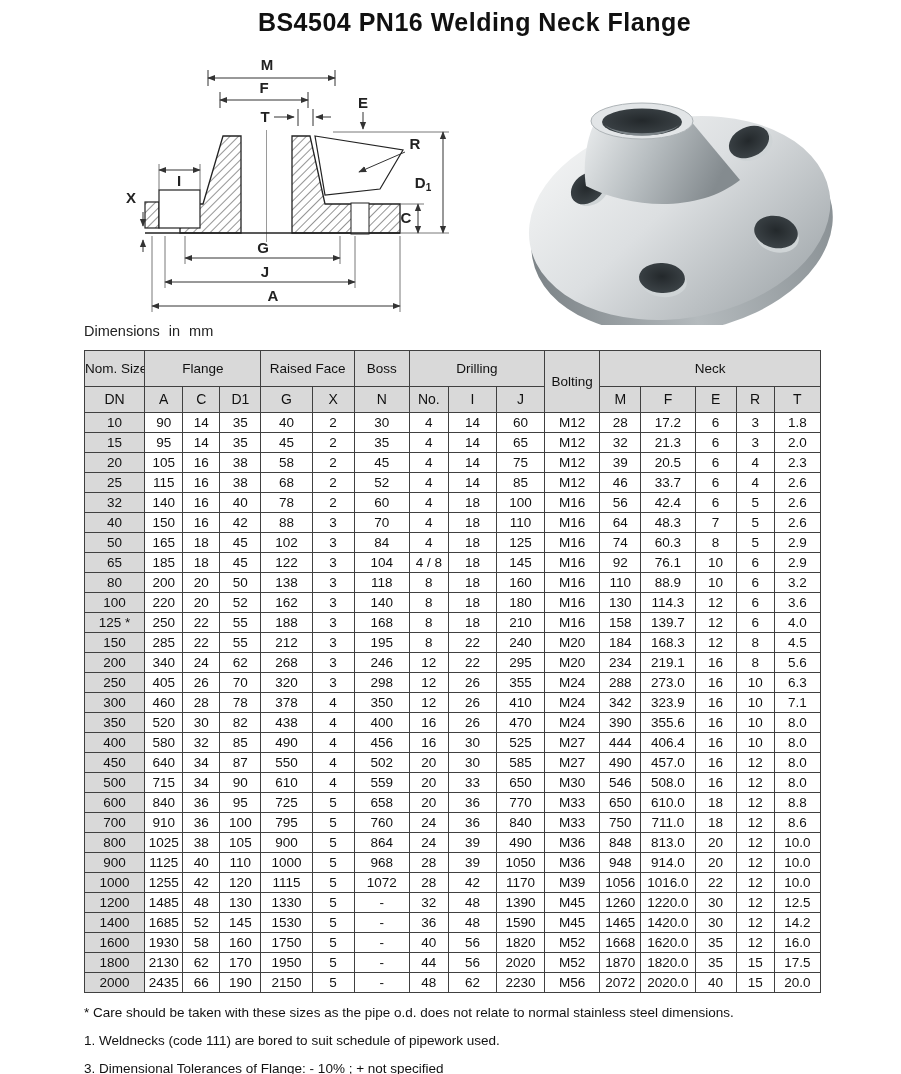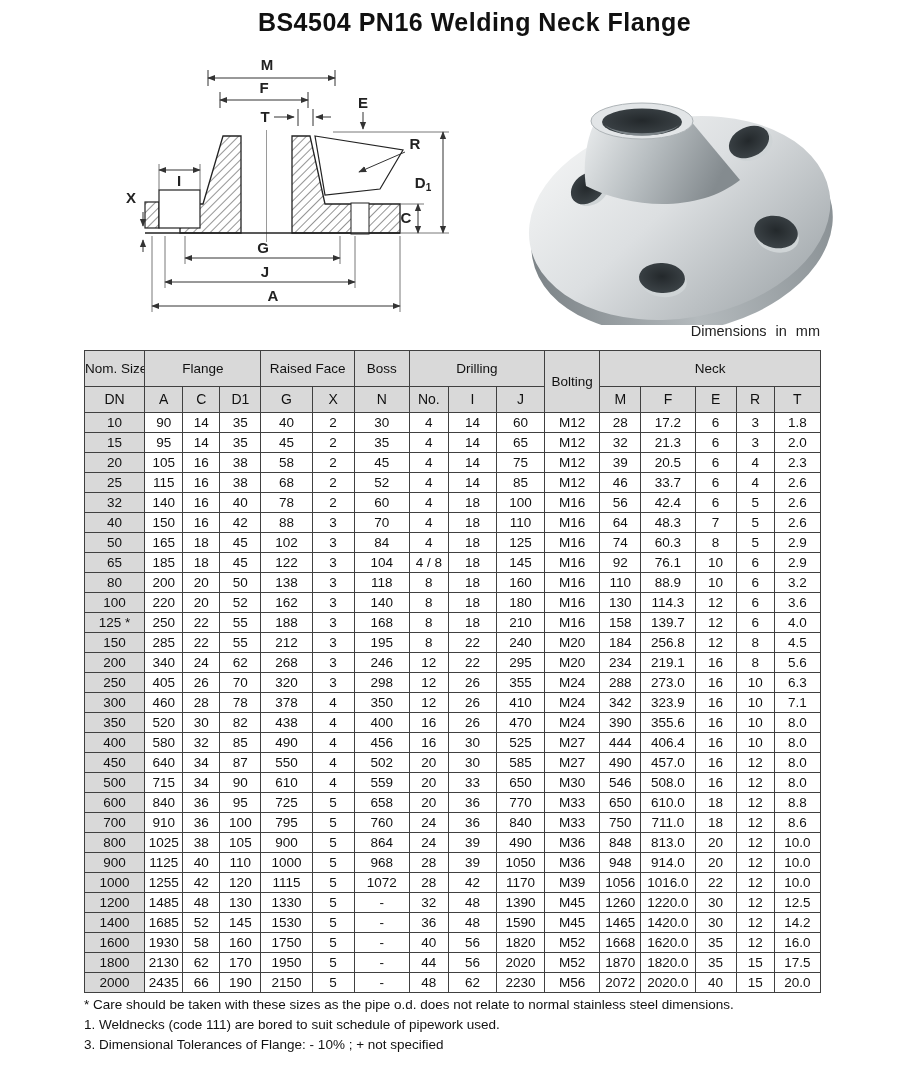--- a/index.html
+++ b/index.html
@@ -5,37 +5,37 @@
   html,body{margin:0;padding:0;background:#ffffff;}
   body{font-family:"Liberation Sans", sans-serif; color:#1a1a1a;}
   #page{position:relative;width:901px;height:1074px;background:#fff;overflow:hidden;}
 
   .title{position:absolute;top:8px;left:0;width:901px;text-align:center;
          font-size:25px;font-weight:bold;letter-spacing:0.5px;color:#111;padding-left:24px;}
 
   .drawing{position:absolute;left:93px;top:52px;}
   .photo{position:absolute;left:512px;top:80px;}
 
-  .dims-note{position:absolute;left:84px;top:323px;width:736px;text-align:right;
+  .dims-note{position:absolute;left:84px;top:323px;width:736px;text-align:left;
              font-size:14.5px;color:#222;word-spacing:5px;}
 
   .tbl-wrap{position:absolute;left:84px;top:350px;border-radius:15px;}
   table{border-collapse:collapse;table-layout:fixed;width:737px;
         font-size:13.5px;color:#111;}
   th,td{border:1px solid #404040;text-align:center;padding:0;overflow:hidden;
         white-space:nowrap;font-weight:normal;}
   thead th{background:#d9d9d9;}
   tr.grp th{height:35px;line-height:16px;font-size:13.5px;}
   tr.cols th{height:25px;line-height:25px;font-size:14px;}
   tbody td{height:19px;line-height:19px;background:#fff;}
   tbody td.dn{background:#d9d9d9;}
 
   .footnotes{position:absolute;left:84px;top:995px;width:800px;
              font-size:13.5px;line-height:20px;color:#111;}
-  .footnotes div{white-space:nowrap;}
+  .footnotes div{white-space:nowrap;margin-top:8px;}
 
   svg text{font-family:"Liberation Sans", sans-serif;}
   .dimlabel{font-size:15px;font-weight:bold;fill:#222;}
 </style>
 </head>
 <body>
 
 <div id="page">
 
   <div class="title">BS4504 PN16 Welding Neck Flange</div>
@@ -428,21 +428,21 @@
             <td>22</td>
             <td>55</td>
             <td>212</td>
             <td>3</td>
             <td>195</td>
             <td>8</td>
             <td>22</td>
             <td>240</td>
             <td>M20</td>
             <td>184</td>
-            <td>256.8</td>
+            <td>168.3</td>
             <td>12</td>
             <td>8</td>
             <td>4.5</td>
           </tr>
           <tr>
             <td class="dn">200</td>
             <td>340</td>
             <td>24</td>
             <td>62</td>
             <td>268</td>

